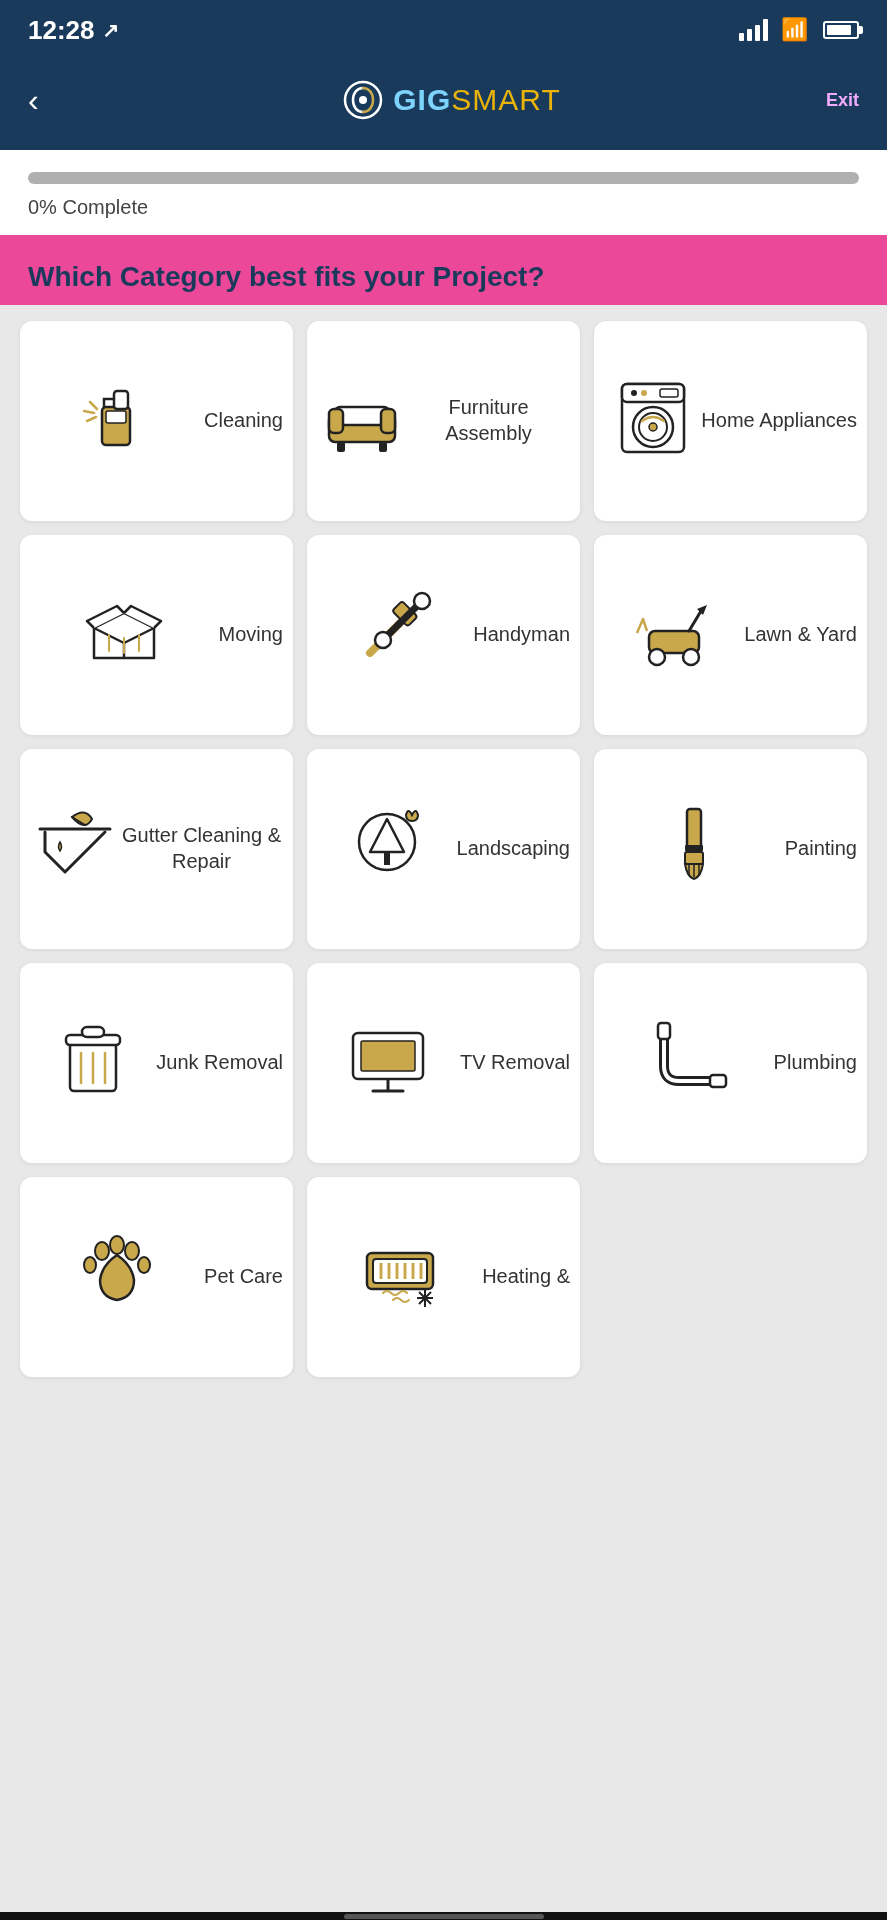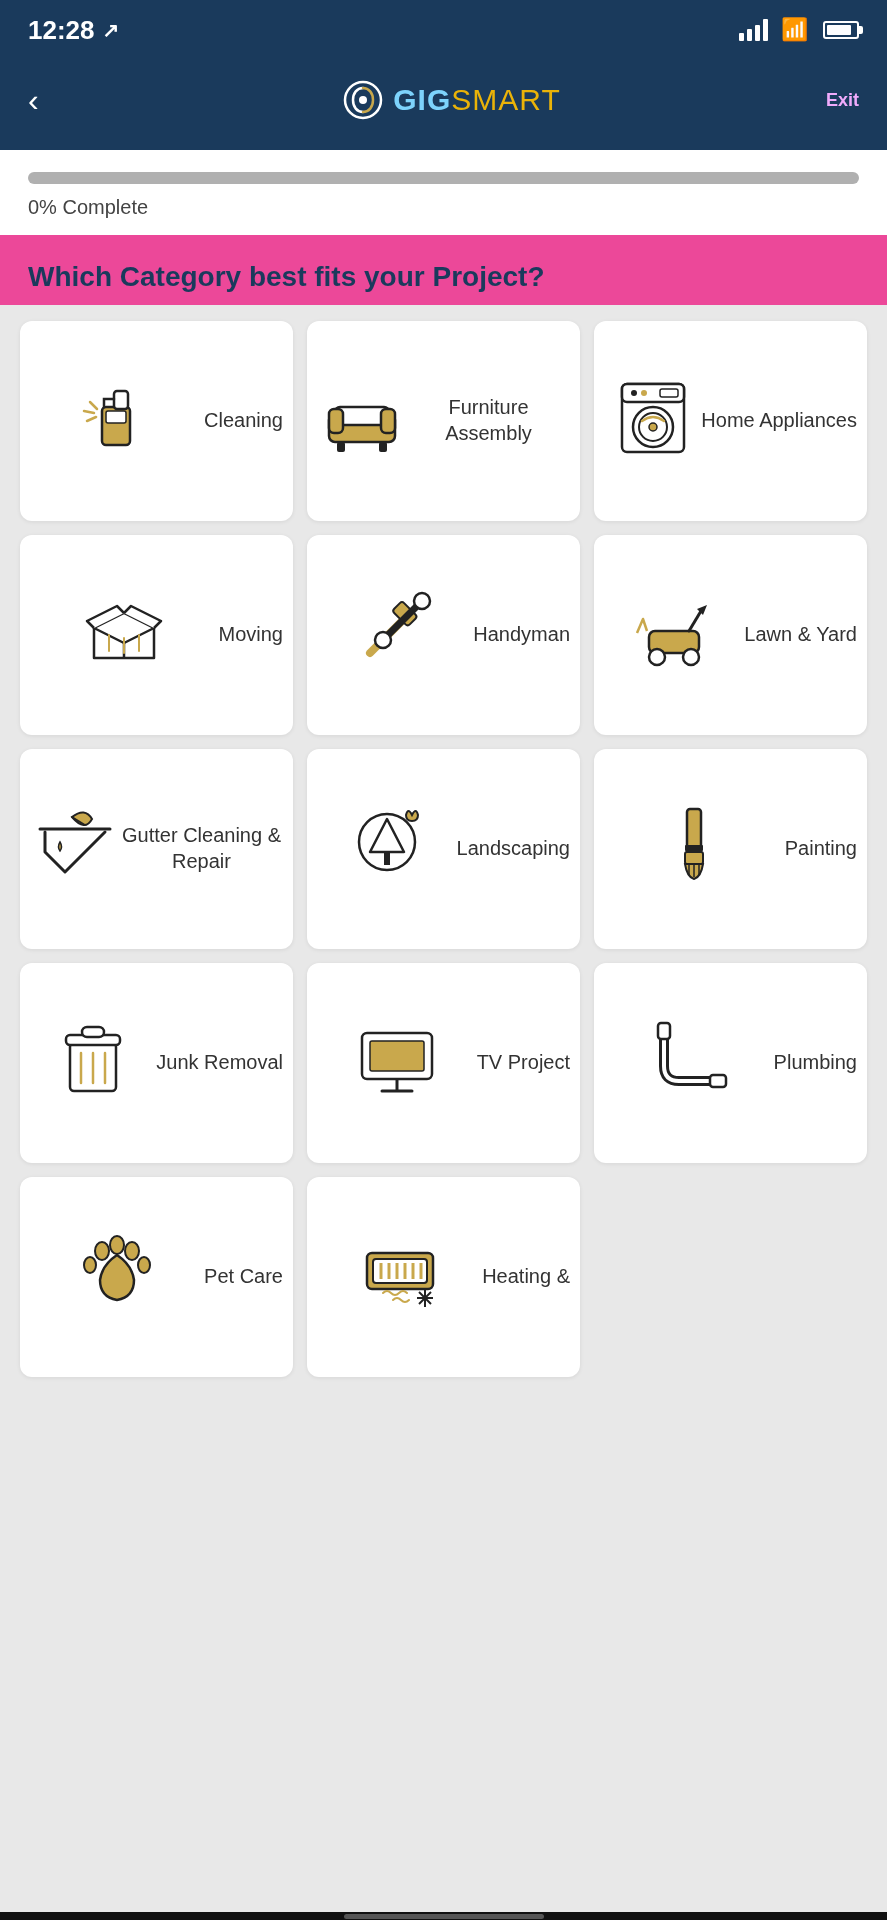--- a/index.html
+++ b/index.html
@@ -419,21 +419,21 @@
     <div class="card-icon">
       <svg viewBox="0 0 90 90" fill="none">
 
         <rect x="10" y="22" width="70" height="46" rx="5" stroke="#222" stroke-width="2.5" fill="white"></rect>
         <rect x="18" y="30" width="54" height="30" rx="2" fill="#c9a84c" stroke="#222" stroke-width="1.5"></rect>
 
         <line x1="45" y1="68" x2="45" y2="80" stroke="#222" stroke-width="3"></line>
         <line x1="30" y1="80" x2="60" y2="80" stroke="#222" stroke-width="3" stroke-linecap="round"></line>
       </svg>
     </div>
-    <div class="card-label">TV Project</div>
+    <div class="card-label">TV Removal</div>
   </div>
 
   <div class="category-card">
     <div class="card-icon">
       <svg viewBox="0 0 90 90" fill="none">
 
         <path d="M20 20 L20 55 Q20 70 35 70 L70 70" stroke="#222" stroke-width="10" stroke-linecap="round" stroke-linejoin="round" fill="none"></path>
         <path d="M20 20 L20 55 Q20 70 35 70 L70 70" stroke="white" stroke-width="4" stroke-linecap="round" stroke-linejoin="round" fill="none"></path>
         <rect x="14" y="12" width="12" height="16" rx="3" stroke="#222" stroke-width="2.5" fill="white"></rect>
         <rect x="66" y="64" width="16" height="12" rx="3" stroke="#222" stroke-width="2.5" fill="white"></rect>

